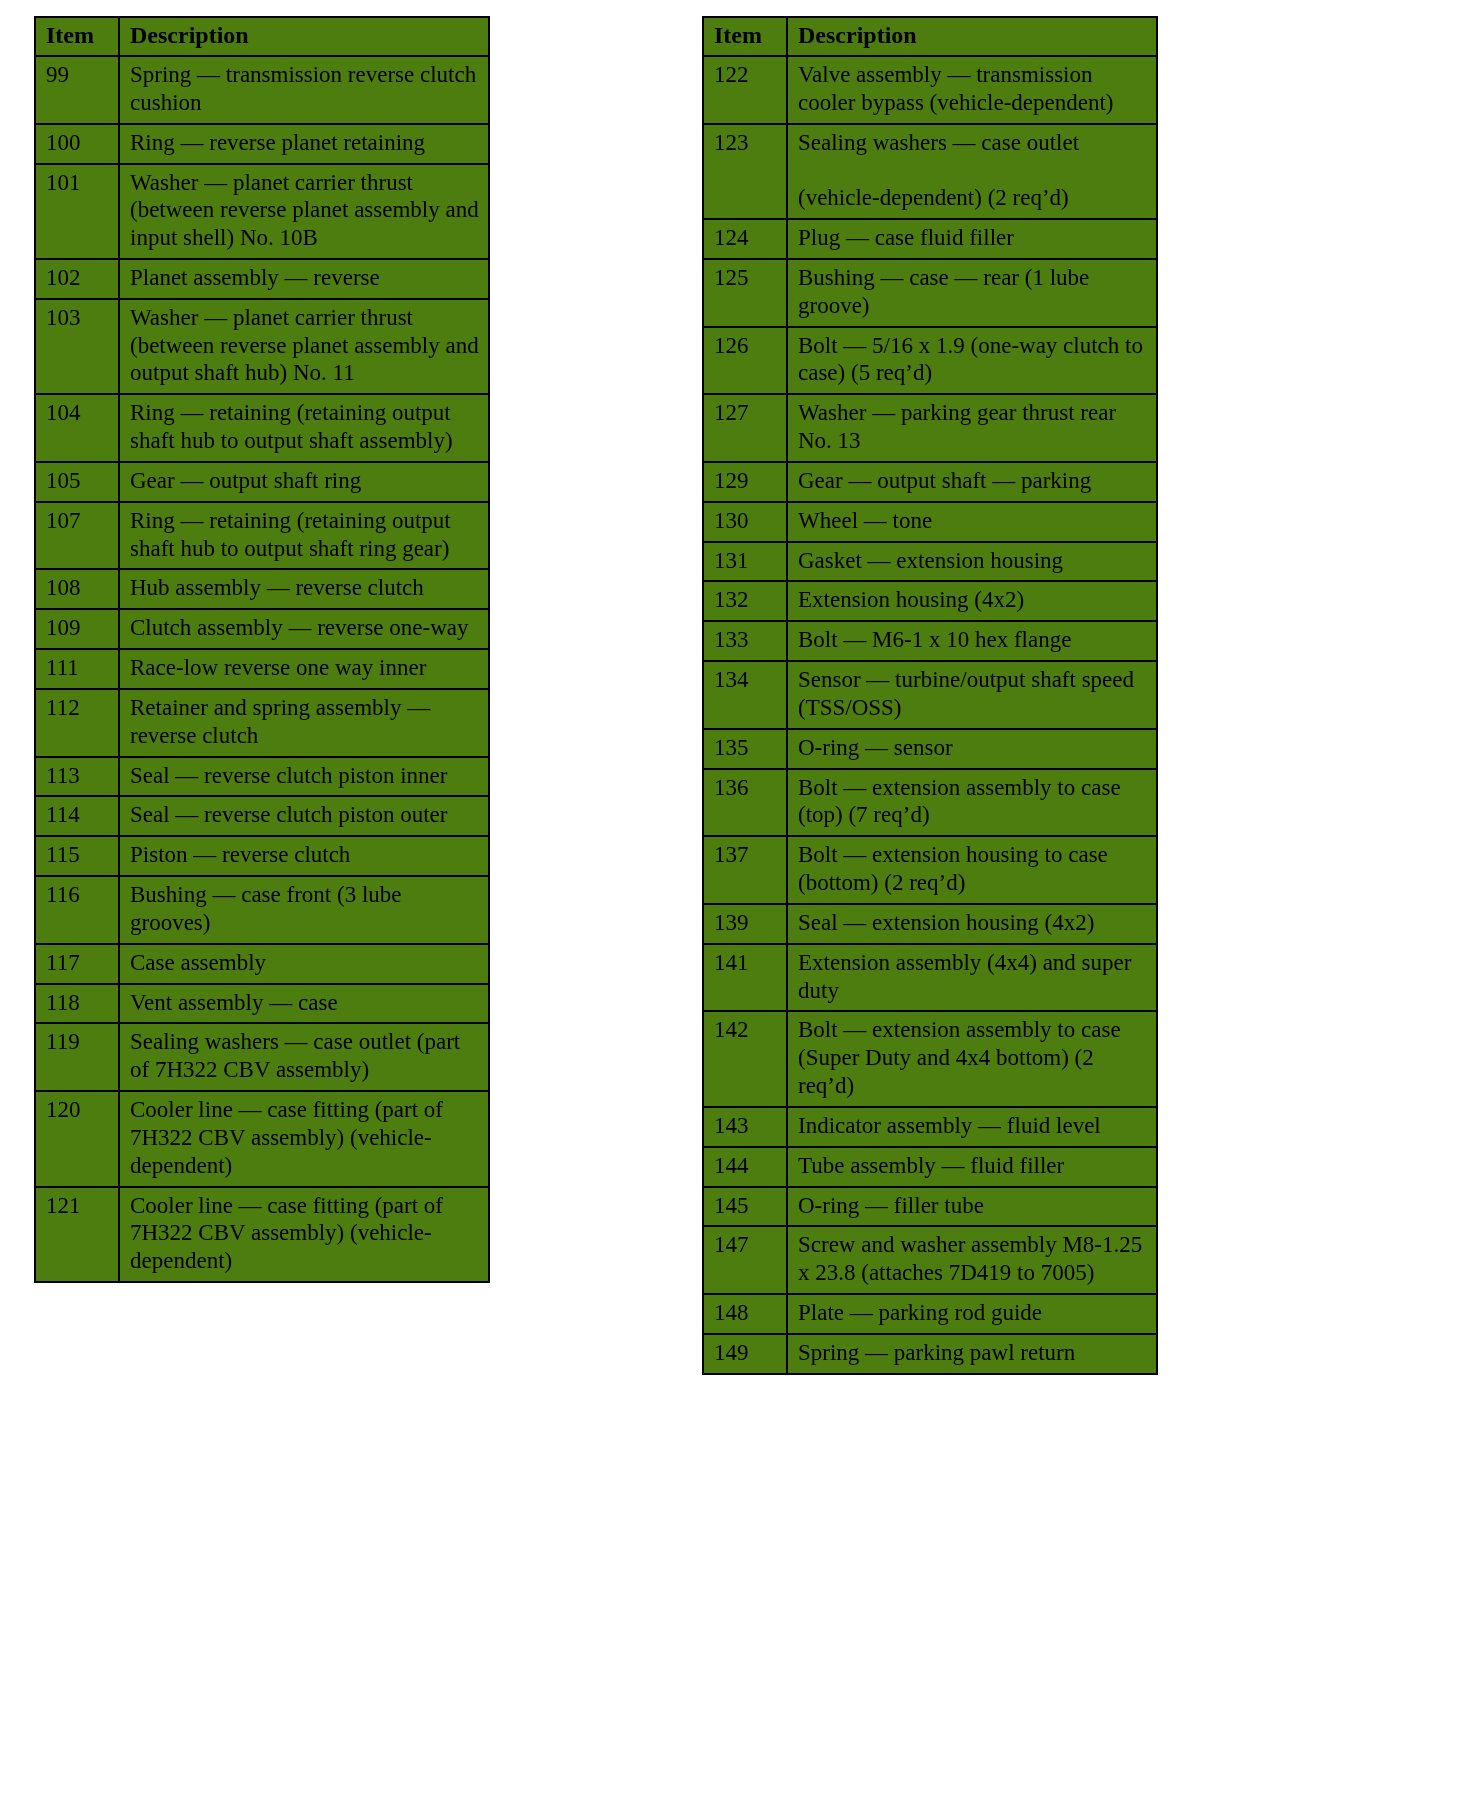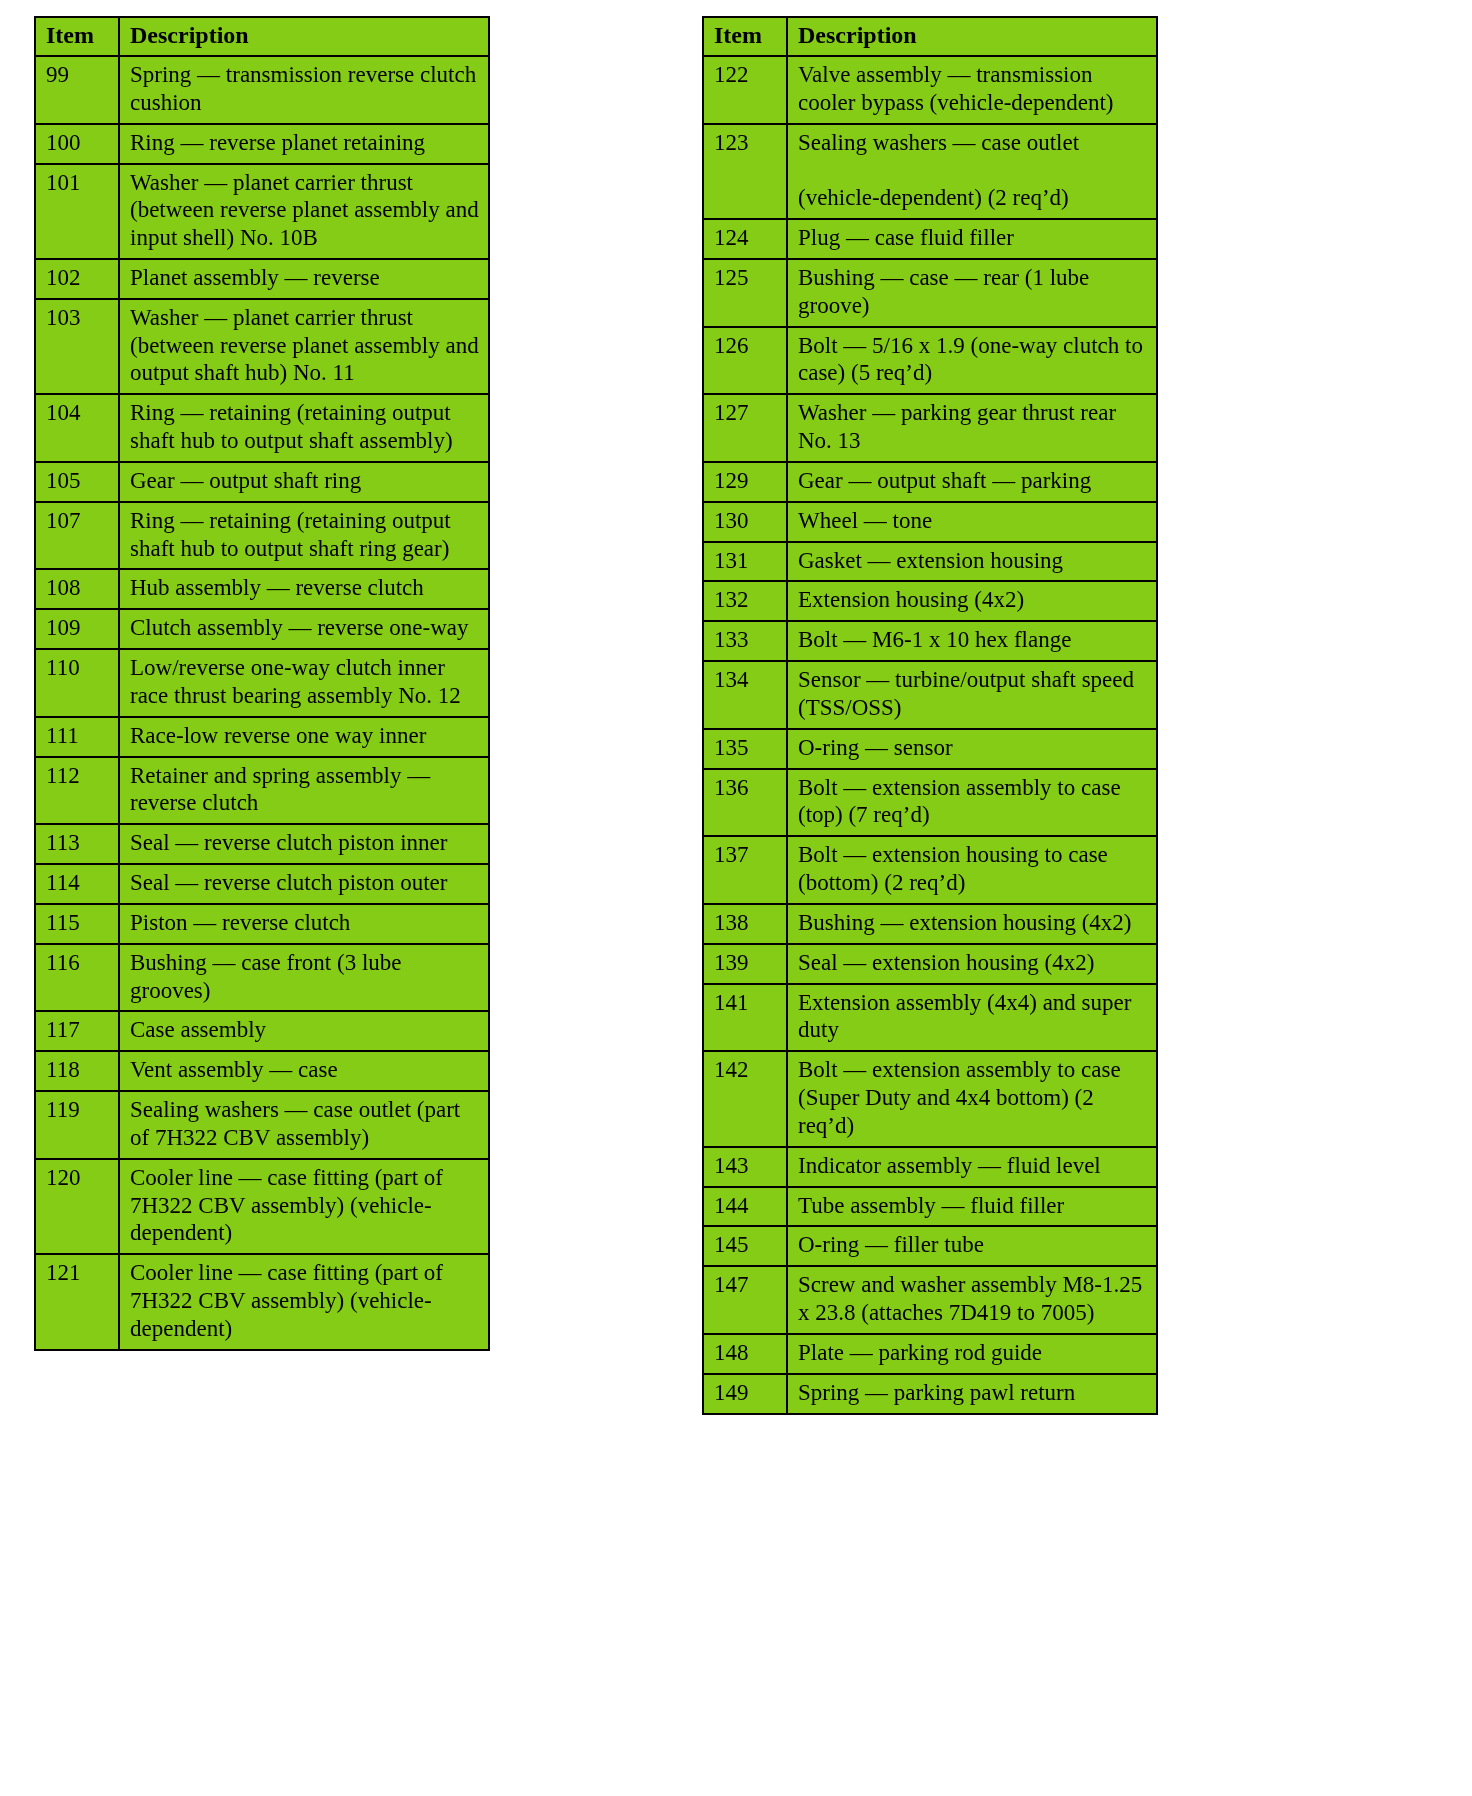--- a/index.html
+++ b/index.html
@@ -32,21 +32,21 @@
     width: 456px;
   }
   .col-right {
     margin-left: 212px;
     width: 456px;
   }
   table.parts {
     border-collapse: collapse;
     width: 100%;
     table-layout: fixed;
-    background: #84cc16;
+    background: #4d7c0f;
   }
   table.parts td, table.parts th {
     border: 2px solid #000;
     padding: 4px 8px 6px 10px;
     vertical-align: top;
     font-size: 23px;
     line-height: 1.21;
     font-weight: normal;
     text-align: left;
   }
@@ -119,24 +119,20 @@
           </tr>
           <tr>
             <td class="item">108</td>
             <td class="desc">Hub assembly — reverse clutch</td>
           </tr>
           <tr>
             <td class="item">109</td>
             <td class="desc">Clutch assembly — reverse one-way</td>
           </tr>
           <tr>
-            <td class="item">110</td>
-            <td class="desc">Low/reverse one-way clutch inner race thrust bearing assembly No. 12</td>
-          </tr>
-          <tr>
             <td class="item">111</td>
             <td class="desc">Race-low reverse one way inner</td>
           </tr>
           <tr>
             <td class="item">112</td>
             <td class="desc">Retainer and spring assembly — reverse clutch</td>
           </tr>
           <tr>
             <td class="item">113</td>
             <td class="desc">Seal — reverse clutch piston inner</td>
@@ -244,24 +240,20 @@
           </tr>
           <tr>
             <td class="item">136</td>
             <td class="desc">Bolt — extension assembly to case (top) (7 req’d)</td>
           </tr>
           <tr>
             <td class="item">137</td>
             <td class="desc">Bolt — extension housing to case (bottom) (2 req’d)</td>
           </tr>
           <tr>
-            <td class="item">138</td>
-            <td class="desc">Bushing — extension housing (4x2)</td>
-          </tr>
-          <tr>
             <td class="item">139</td>
             <td class="desc">Seal — extension housing (4x2)</td>
           </tr>
           <tr>
             <td class="item">141</td>
             <td class="desc">Extension assembly (4x4) and super duty</td>
           </tr>
           <tr>
             <td class="item">142</td>
             <td class="desc">Bolt — extension assembly to case (Super Duty and 4x4 bottom) (2 req’d)</td>

